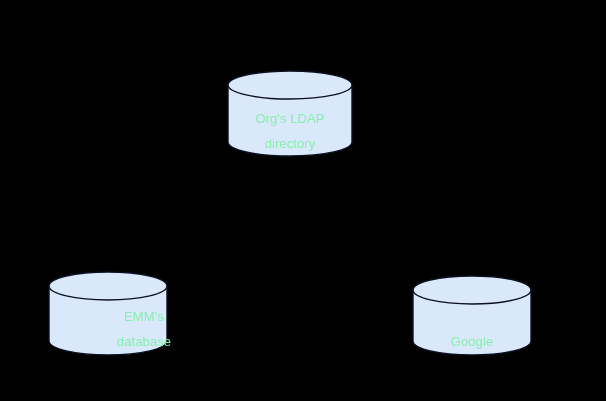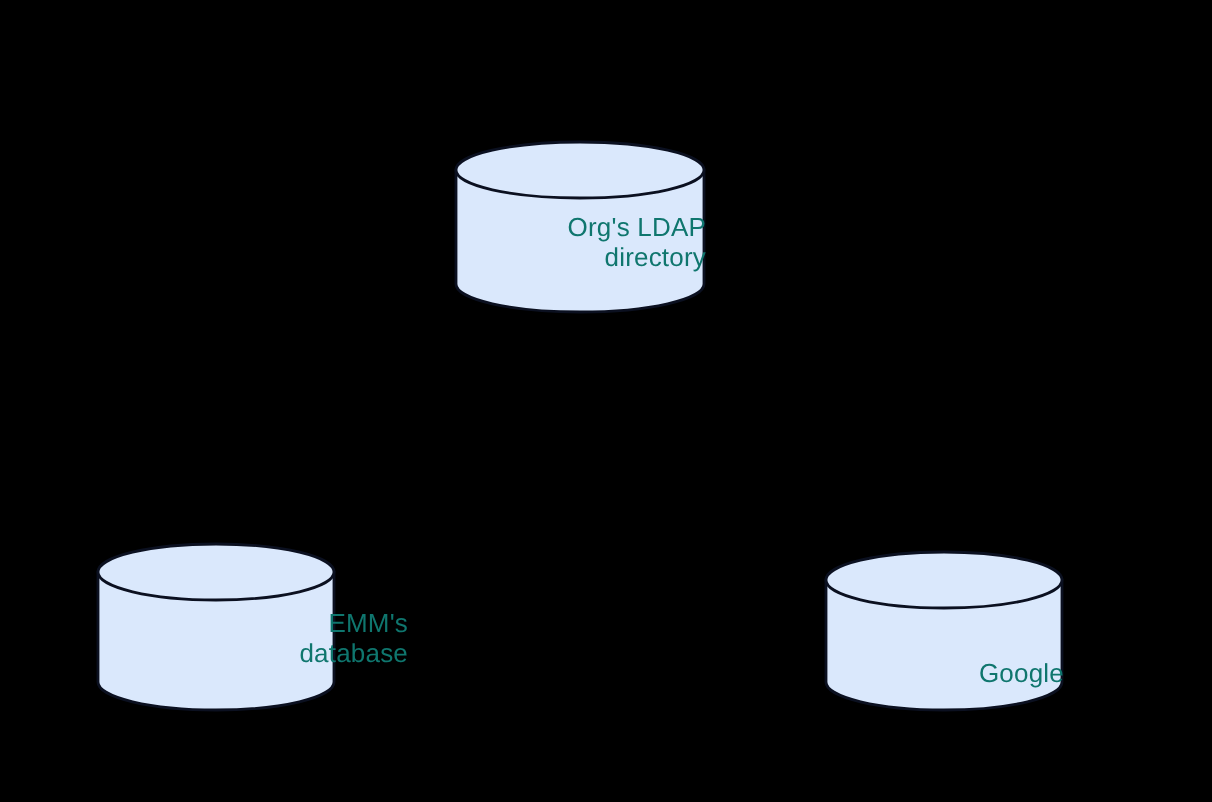--- a/index.html
+++ b/index.html
@@ -27,24 +27,24 @@
     top: 0;
     width: 100%;
     height: 100%;
     display: block;
     overflow: visible;
   }
   .db-label {
     position: absolute;
     left: 0;
     width: 100%;
-    text-align: right;
-    color: #0f766e;
+    text-align: center;
+    color: #86efac;
     font-size: 13px;
-    line-height: 15px;
+    line-height: 25px;
     letter-spacing: 0.1px;
     white-space: pre-line;
     pointer-events: none;
   }
 
   
   #db-ldap   { left: 227px; top: 70px;  width: 126px; height: 87px; }
   #db-ldap   .db-label { top: 36px; }
 
   #db-emm    { left: 48px;  top: 271px; width: 120px; height: 85px; }

